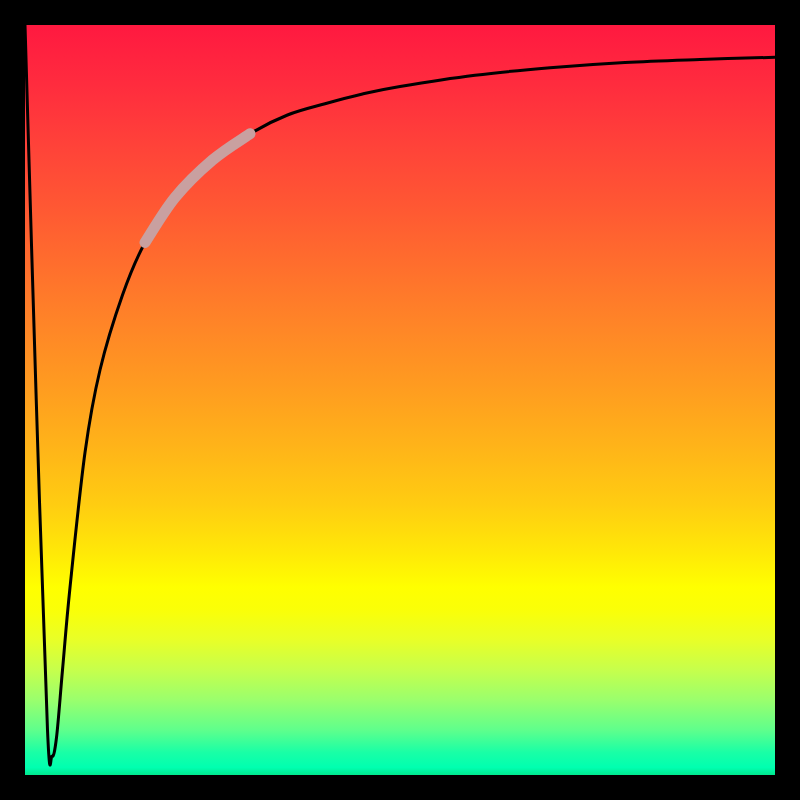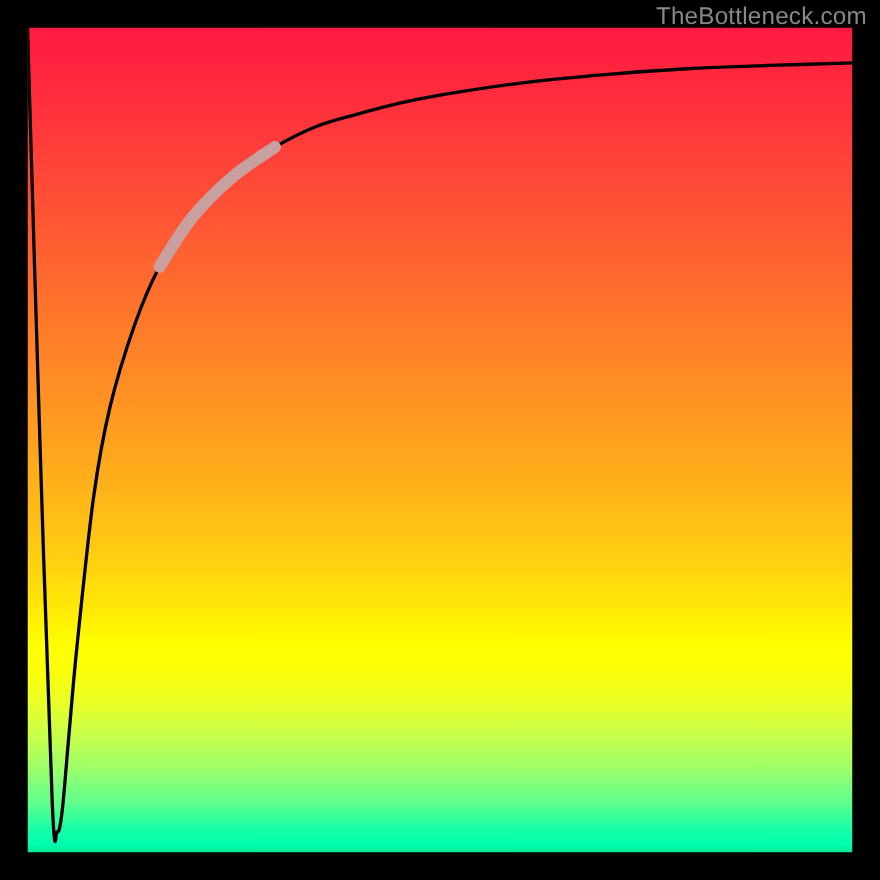--- a/index.html
+++ b/index.html
@@ -72,14 +72,13 @@
 <body>
 
 <div class="frame">
   <div class="plot">
     <div class="gradient"></div>
     <svg class="curve" viewBox="0 0 750 750" preserveAspectRatio="none">
       <path fill="none" stroke="#000" stroke-width="3" stroke-linejoin="round" stroke-linecap="round" d="M 0 0 C 1.88 62.50, 7.50 257.50, 11.25 375.00 C 15.00 492.50, 19.88 645.63, 22.50 705.00 C 25.13 764.38, 25.50 730.00, 27.00 731.25 C 28.50 732.50, 29.75 726.88, 31.50 712.50 C 33.25 698.13, 35.25 670.00, 37.50 645.00 C 39.75 620.00, 41.25 598.75, 45.00 562.50 C 48.75 526.25, 55.00 463.75, 60.00 427.50 C 65.00 391.25, 68.75 371.25, 75.00 345.00 C 81.25 318.75, 90.00 291.25, 97.50 270.00 C 105.00 248.75, 111.25 233.75, 120.00 217.50 C 128.75 201.25, 138.75 186.25, 150.00 172.50 C 161.25 158.75, 175.00 145.63, 187.50 135.00 C 200.00 124.38, 212.50 116.25, 225.00 108.75 C 237.50 101.25, 250.00 95.00, 262.50 90.00 C 275.00 85.00, 287.50 82.25, 300.00 78.75 C 312.50 75.25, 325.00 71.88, 337.50 69.00 C 350.00 66.13, 356.25 64.63, 375.00 61.50 C 393.75 58.37, 425.00 53.38, 450.00 50.25 C 475.00 47.13, 500.00 44.88, 525.00 42.75 C 550.00 40.63, 575.00 38.88, 600.00 37.50 C 625.00 36.13, 650.00 35.38, 675.00 34.50 C 700.00 33.63, 737.50 32.63, 750.00 32.25"></path>
       <path fill="none" stroke="#c9a0a0" stroke-width="11" stroke-linecap="round" d="M 120 217.5 C 125.00 210.00, 138.75 186.25, 150.00 172.50 C 161.25 158.75, 175.00 145.63, 187.50 135.00 C 200.00 124.38, 218.75 113.13, 225.00 108.75"></path>
     </svg>
   </div>
-  <div class="watermark">TheBottleneck.com</div>
 </div>
 
 </body></html>

